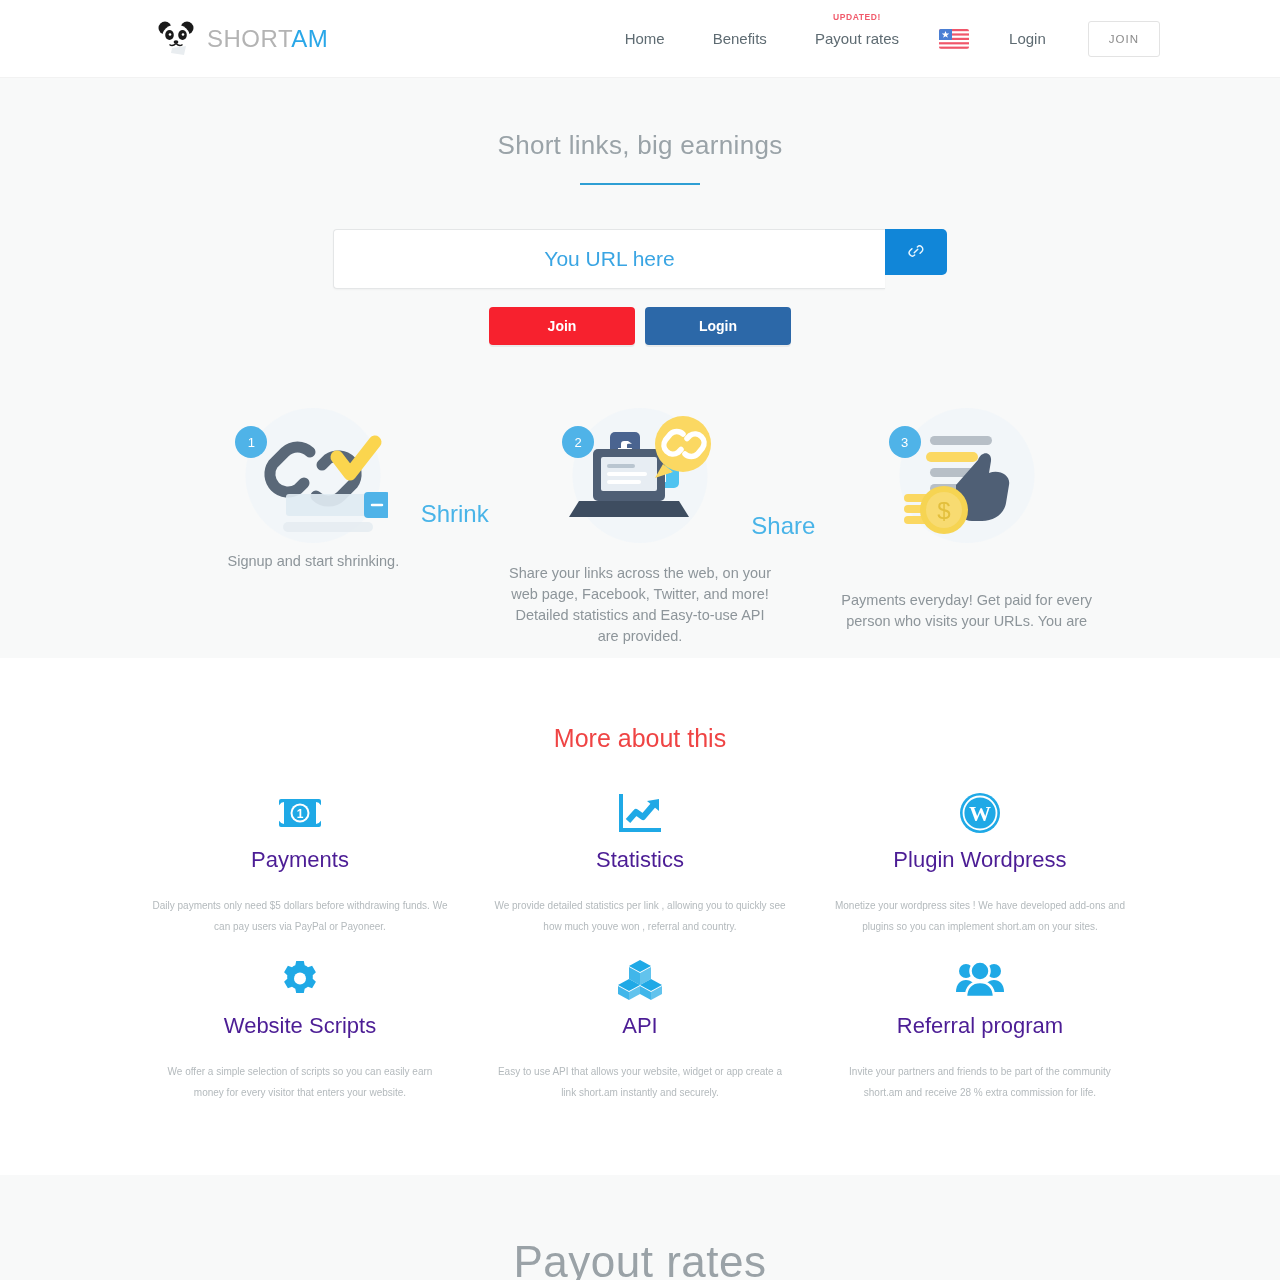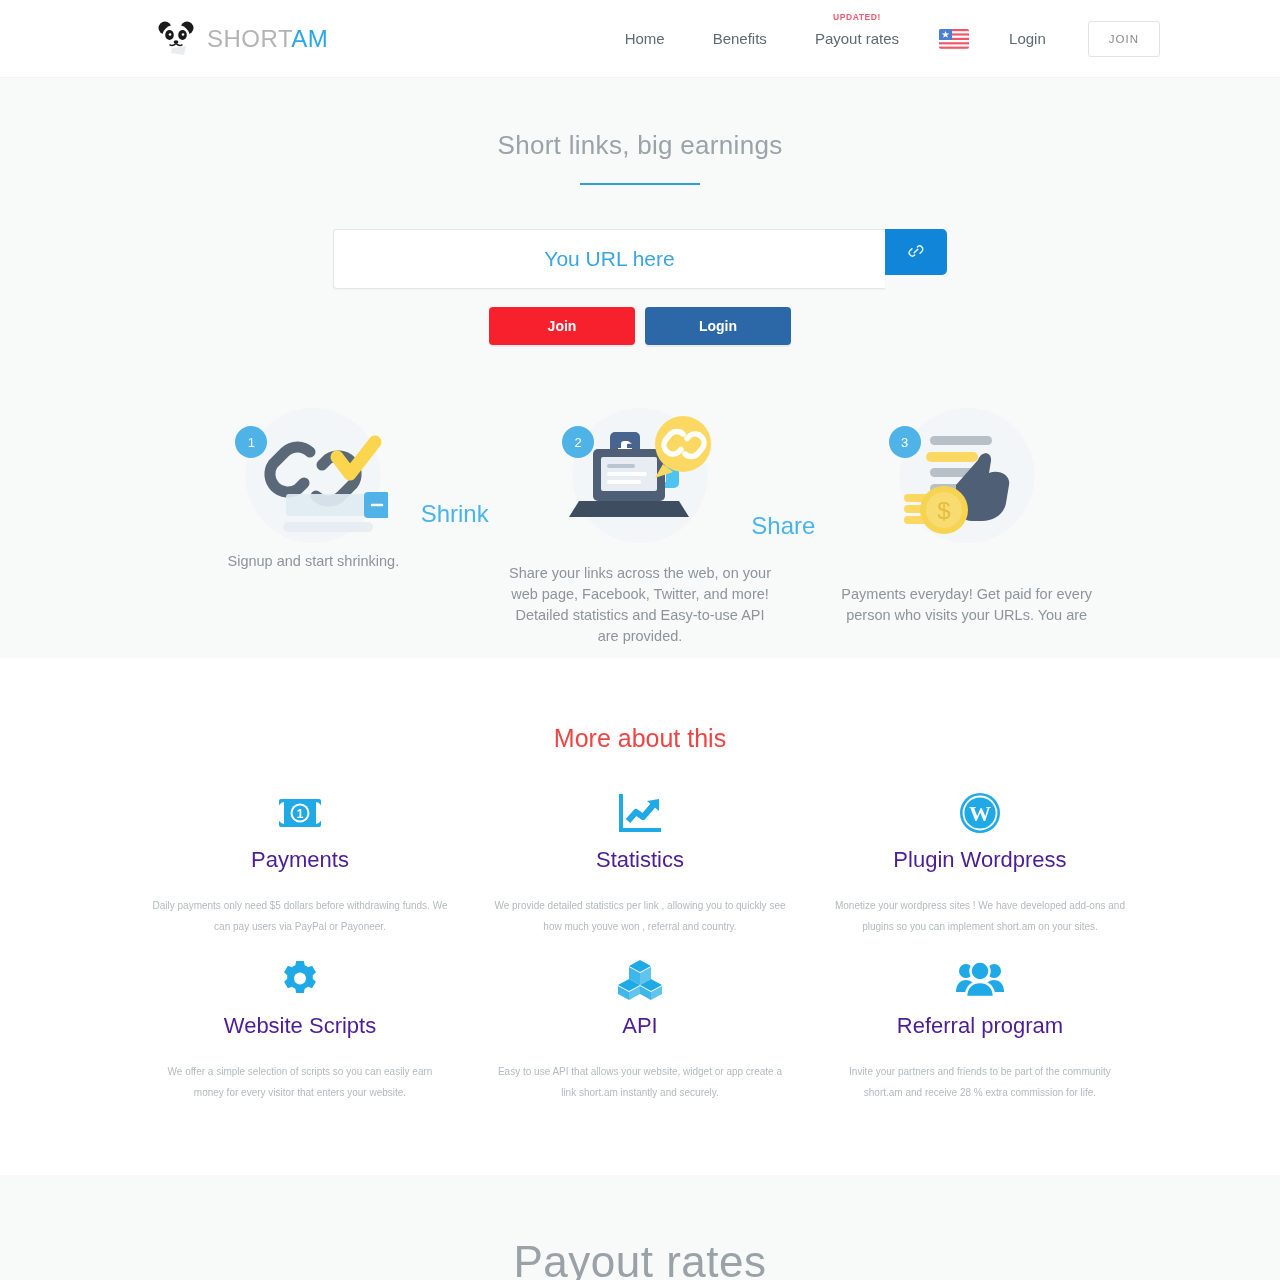--- a/index.html
+++ b/index.html
@@ -290,21 +290,21 @@
               <path d="M96 46 c4 -10 14 -8 13 1 l-2 12 c10 -4 22 2 20 12 l-3 18 c-2 11 -12 18 -24 18 h-10 c-9 0 -16 -7 -16 -16 v-20 z" fill="#4f5f75"></path>
               <rect x="22" y="80" width="46" height="8" rx="4" fill="#fbd862"></rect>
               <rect x="22" y="91" width="46" height="8" rx="4" fill="#fbd862"></rect>
               <rect x="22" y="102" width="46" height="8" rx="4" fill="#fbd862"></rect>
               <circle cx="62" cy="96" r="24" fill="#f6d452"></circle>
               <circle cx="62" cy="96" r="18" fill="#f9e08a" opacity=".55"></circle>
               <text x="62" y="105" text-anchor="middle" font-size="24" font-family="Liberation Sans, sans-serif" fill="#e3bf3c">$</text>
             </svg>
           </div>
         </div>
-        <div class="step-desc" style="margin-top:16px">Payments everyday! Get paid for every person who visits your URLs. You are</div>
+        <div class="step-desc" style="margin-top:22px">Payments everyday! Get paid for every person who visits your URLs. You are</div>
       </div>
     </div>
   </div>
 
   <div class="features">
     <div class="features-title">More about this</div>
 
     <div class="grid">
 
       <div class="cell">

